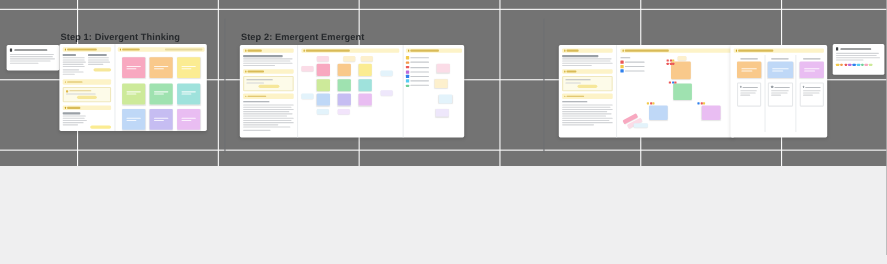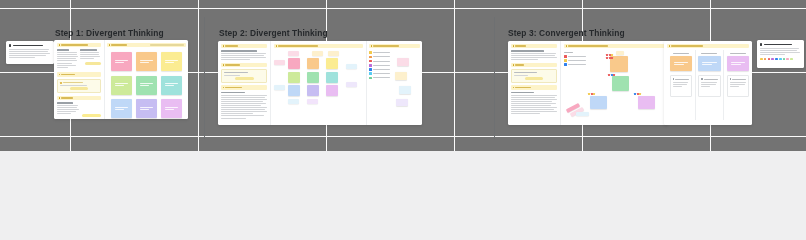--- a/index.html
+++ b/index.html
@@ -125,22 +125,21 @@
   <div class="gridline-v" style="left:582px"></div>
   <div class="gridline-v" style="left:710px"></div>
   <div class="gridline-h" style="top:8px"></div>
   <div class="gridline-h" style="top:72px"></div>
   <div class="gridline-h" style="top:136px"></div>
 
   <div class="divider" style="left:204px"></div>
   <div class="divider" style="left:494px"></div>
 
   <div class="section-title" style="left:55px; top:28px">Step 1: Divergent Thinking</div>
-  <div class="section-title" style="left:219px; top:28px">Step 2: Divergent Thinking</div>
-  <div class="section-title" style="left:508px; top:28px">Step 3: Convergent Thinking</div>
+  <div class="section-title" style="left:219px; top:28px">Step 2: Emergent Emergent</div>
 
   <div class="note-card" style="left:6px; top:41px; width:48px; height:23px;">
     <div class="title">
       <span class="gl"></span>
       <span class="tx" style="width:30px"></span>
     </div>
     <div class="lines">
       <div class="ln" style="width:96%"></div>
       <div class="ln" style="width:92%"></div>
       <div class="ln" style="width:97%"></div>

